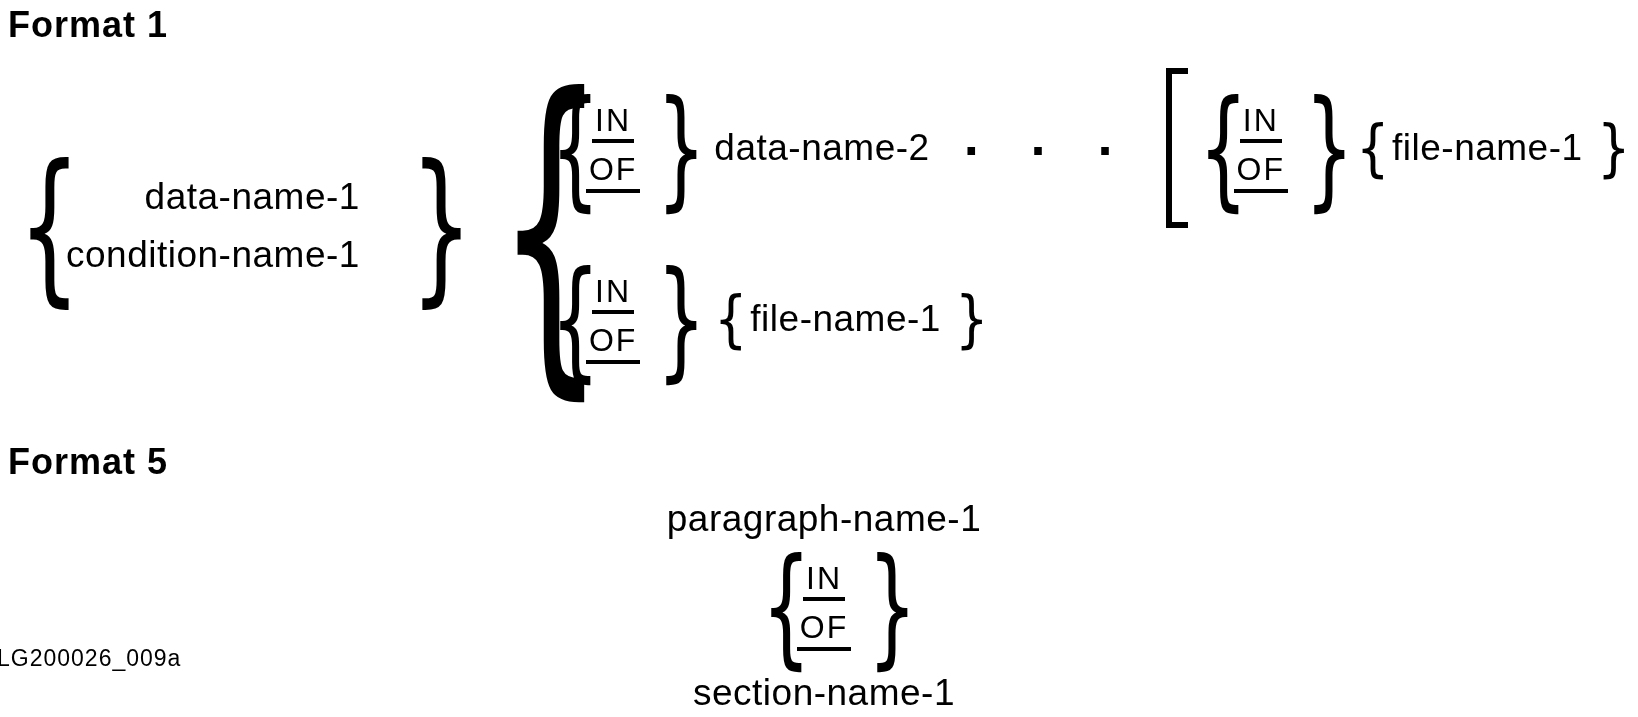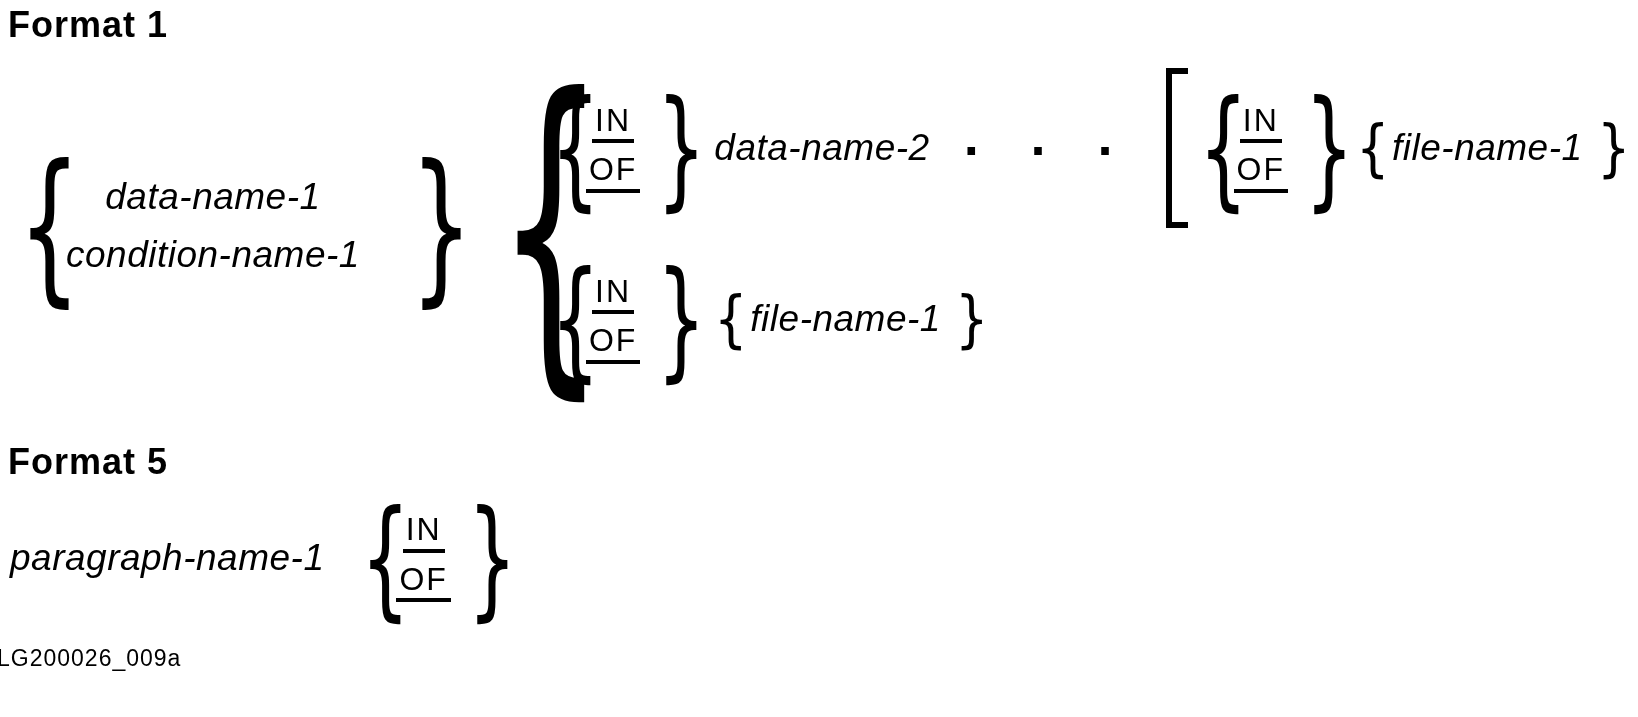--- a/index.html
+++ b/index.html
@@ -11,21 +11,21 @@
   }
   .heading{
     font-size:36px;font-weight:700;letter-spacing:1px;
     margin:0;line-height:1.15;white-space:nowrap;
   }
   #f1-heading{padding:4px 0 0 8px;}
   #f2-heading{padding:50px 0 0 8px;}
 
   
   .op{
-    font-style:italic;font-size:37px;letter-spacing:0.5px;
+    font-size:37px;letter-spacing:0.5px;
     white-space:nowrap;line-height:1.2;
   }
 
   
   .kw{
     font-size:32px;font-weight:400;letter-spacing:2px;line-height:1.05;
     border-bottom:4px solid #000;padding:0 3px 2px;
   }
   .kwcol{display:flex;flex-direction:column;align-items:center;gap:10px;margin:0 10px;}
   .inof{display:flex;align-items:center;}
@@ -39,37 +39,37 @@
   .brace.md{font-size:130px;width:32px;transform:scale(0.60,1);}
   .brace.lg{font-size:165px;width:40px;transform:scale(0.60,1);}
   .brace.xl{font-size:345px;width:56px;transform:scale(0.50,1);}
 
   
   .bracket{width:22px;height:160px;border:6px solid #000;box-sizing:border-box;}
   .bracket.open{border-right:0;}
 
   .diagram1{display:flex;align-items:center;height:330px;margin:16px 0 0 10px;}
   .choice{display:flex;align-items:center;}
-  .choice .col{display:flex;flex-direction:column;align-items:center;gap:14px;margin:0 42px 0 16px;}
+  .choice .col{display:flex;flex-direction:column;align-items:flex-end;gap:14px;margin:0 42px 0 16px;}
 
   .rows{display:flex;flex-direction:column;align-items:flex-start;gap:26px;margin-left:6px;}
   .row{display:flex;align-items:center;}
   .row .operand-after{margin-left:32px;}
   .ellipsis{
     font-size:54px;font-weight:700;letter-spacing:8px;word-spacing:18px;
     margin-left:34px;white-space:nowrap;transform:translateY(2px);
   }
   .optional{display:flex;align-items:center;margin-left:42px;}
   .optional .inof{margin-left:4px;}
   .filegrp{display:flex;align-items:center;}
   .filegrp .op{margin:4px 12px;}
   .optional .filegrp{margin-left:24px;}
   .row2 .filegrp{margin-left:30px;}
 
-  .diagram2{display:flex;align-items:center;height:122px;margin:14px 0 0 10px;}
+  .diagram2{display:flex;align-items:center;height:122px;margin:14px 0 0 10px;flex-direction:column;}
   .diagram2 .inof{margin:0 30px;}
 
   .figure-id{
     font-size:23px;letter-spacing:1px;margin:26px 0 0 -3px;white-space:nowrap;
   }
 </style>
 </head>
 <body>
 
 <h1 class="heading" id="f1-heading">Format 1</h1>
@@ -147,15 +147,16 @@
 <div class="diagram2">
   <span class="op">paragraph-name-1</span>
   <span class="inof">
     <span class="brace md">{</span>
     <span class="kwcol">
       <span class="kw">IN</span>
       <span class="kw">OF</span>
     </span>
     <span class="brace md">}</span>
   </span>
+  <span class="op">section-name-1</span>
 </div>
 
 <div class="figure-id">LG200026_009a</div>
 
 </body></html>

